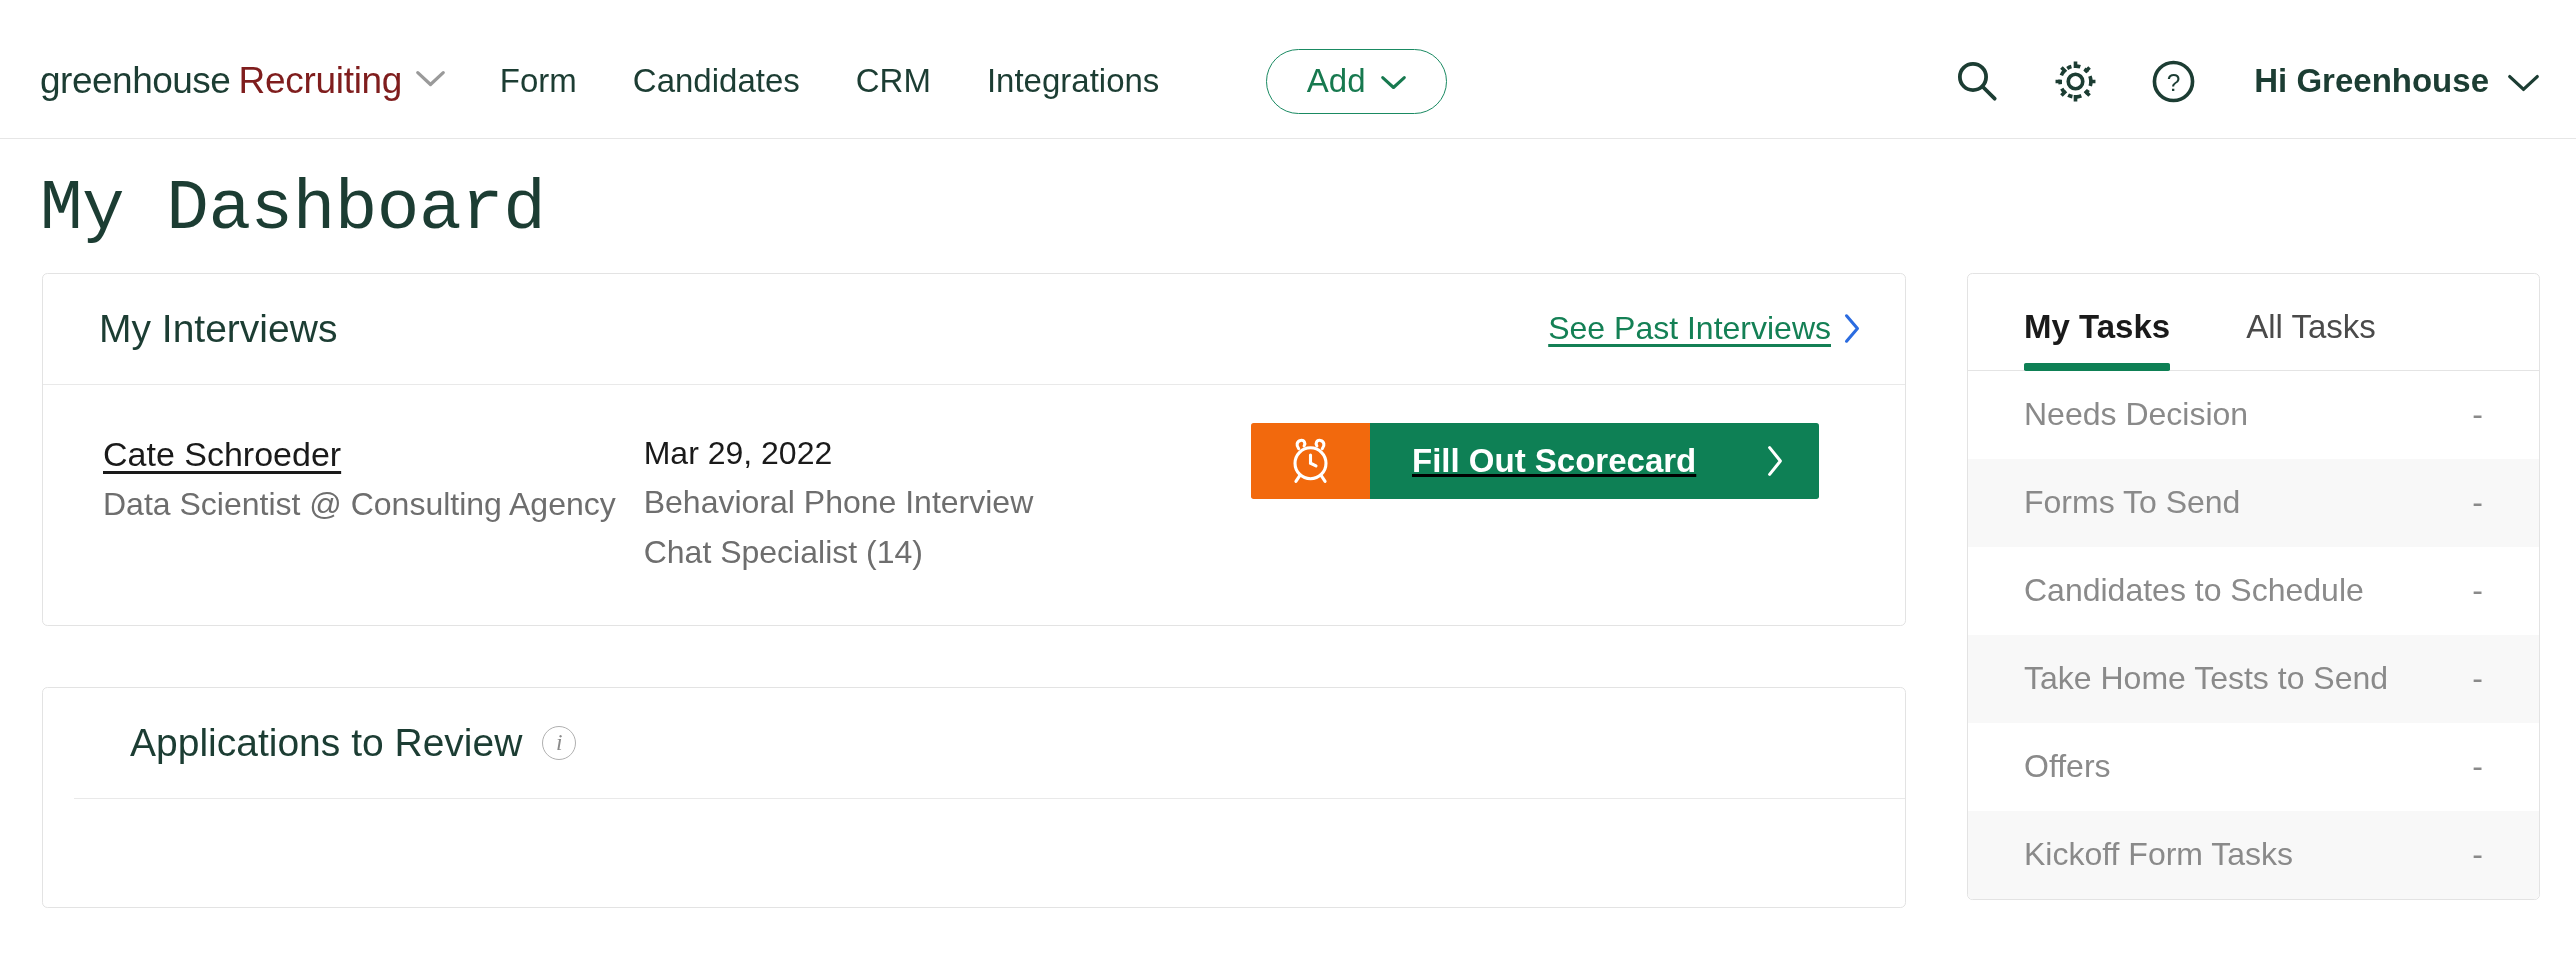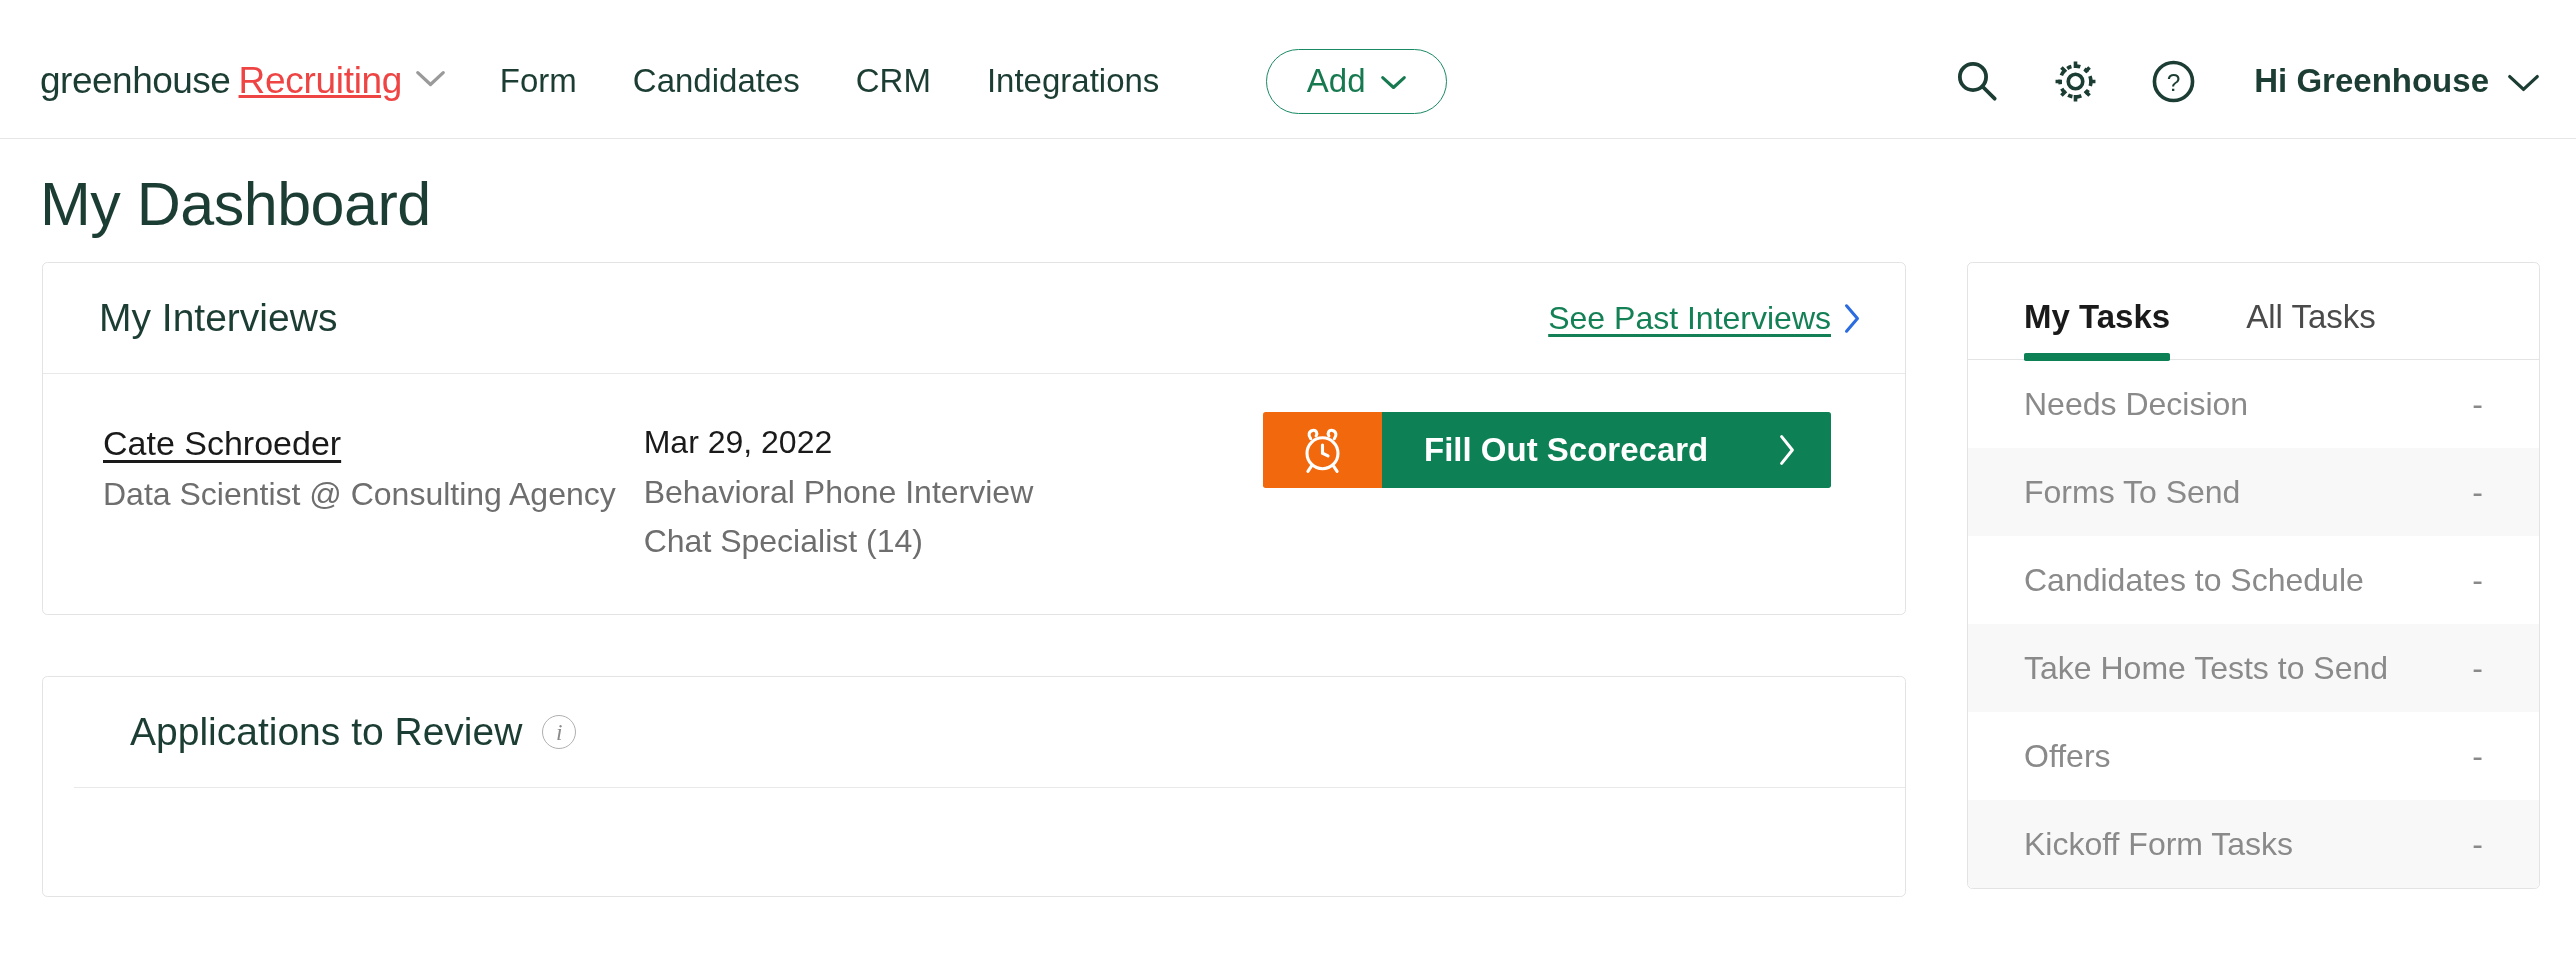--- a/index.html
+++ b/index.html
@@ -29,24 +29,23 @@
     margin-left: 40px;
     white-space: nowrap;
   }
   .brand-green {
     font-size: 37px;
     color: #1c3d33;
     letter-spacing: -0.5px;
   }
   .brand-recruiting {
     font-size: 37px;
-    color: #ef4444;
+    color: #7f1d1d;
     margin-left: 8.1px;
     letter-spacing: -0.3px;
-    text-decoration: underline;
   }
   .brand-caret {
     margin-left: 12.7px;
     position: relative;
     top: -3.6px;
   }
 
   .nav-links {
     display: flex;
     align-items: center;
@@ -106,22 +105,22 @@
     font-size: 33px;
     font-weight: bold;
     color: #1c3d33;
     cursor: pointer;
     white-space: nowrap;
   }
   .hi-user .caret { margin-left: 18px; position: relative; top: 1.8px; }
 
   
   .page-title {
-    font-family: Liberation Sans, sans-serif;
-    font-size: 61px;
+    font-family: Liberation Mono, monospace;
+    font-size: 71px;
     color: #1c3d33;
     margin: 33px 0 0 40px;
     letter-spacing: -0.5px;
     font-weight: normal;
     line-height: 1.05;
   }
 
   
   .main {
     display: flex;
@@ -202,28 +201,29 @@
     margin-top: 12.7px;
     white-space: nowrap;
   }
   .col-meta { flex: 1 1 auto; padding-left: 12.7px; }
   .meta-date { font-size: 32px; color: #1a1a1a; }
   .meta-stage { font-size: 32px; color: #6e6e6e; margin-top: 12.7px; }
   .meta-job { font-size: 32px; color: #6e6e6e; margin-top: 12.7px; }
 
   .scorecard-btn {
     position: absolute;
-    right: 74px;
+    right: 86px;
     top: 38px;
     display: flex;
     height: 76px;
     border-radius: 2.7px;
     overflow: hidden;
     cursor: pointer;
     min-width: 568px;
+    text-decoration: underline;
   }
   .scorecard-icon {
     background: #f2690d;
     width: 119px;
     display: flex;
     align-items: center;
     justify-content: center;
     flex: 0 0 119px;
   }
   .scorecard-body {

